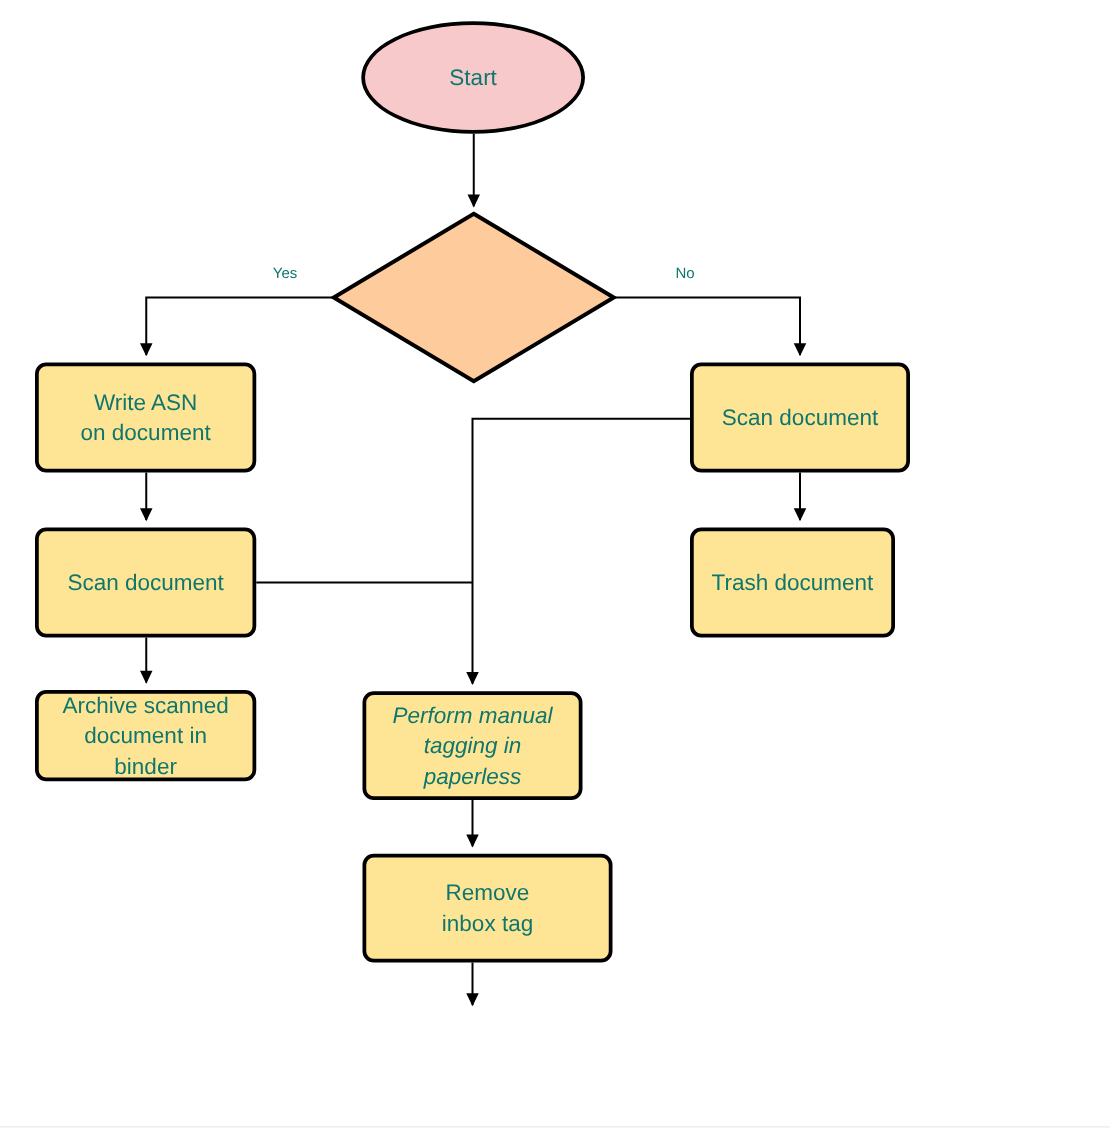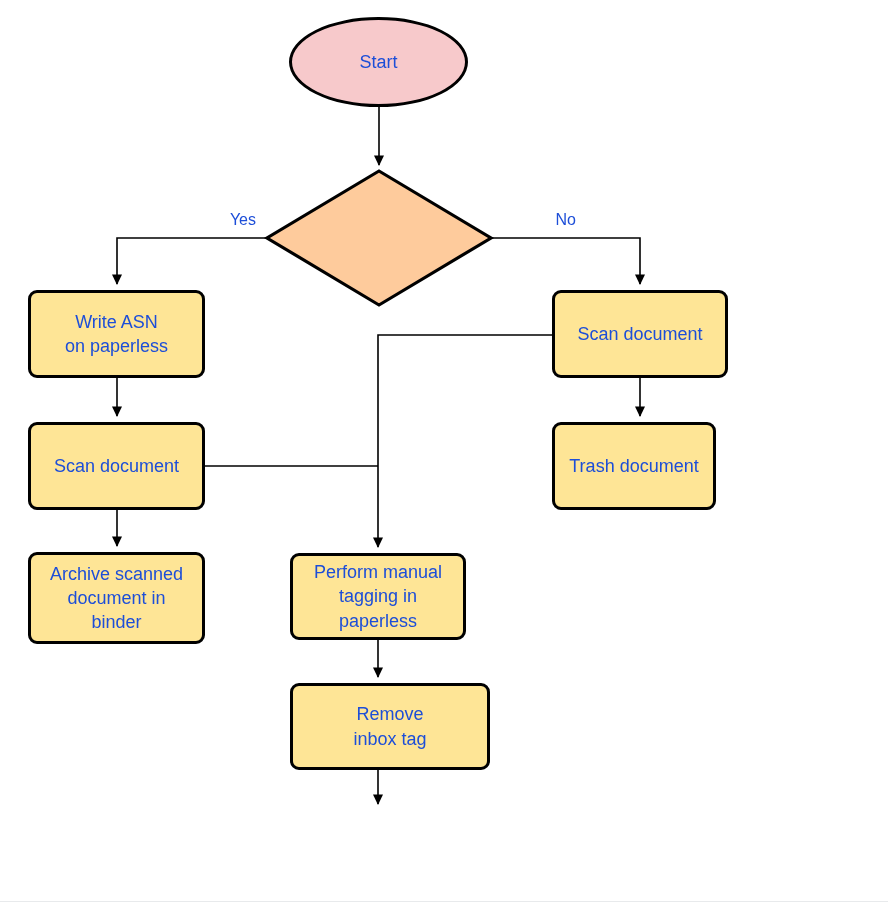--- a/index.html
+++ b/index.html
@@ -6,21 +6,21 @@
     margin: 0;
     padding: 0;
     background: #ffffff;
   }
   .canvas {
     position: relative;
     width: 888px;
     height: 907px;
     background: #ffffff;
     font-family: "Liberation Sans", sans-serif;
-    color: #1d4ed8;
+    color: #0f766e;
     overflow: hidden;
   }
   .edges {
     position: absolute;
     left: 0; top: 0;
     width: 888px; height: 907px;
   }
   .edges path.connector {
     fill: none;
     stroke: #000000;
@@ -55,22 +55,22 @@
   }
   .decision-label {
     position: absolute;
     text-align: center;
     font-size: 18px;
     line-height: 1.38;
     white-space: pre-line;
   }
   .edge-label {
     position: absolute;
-    font-size: 16px;
-    text-align: right;
+    font-size: 12px;
+    text-align: center;
   }
   .annotation {
     position: absolute;
     font-style: italic;
     font-size: 17.5px;
     line-height: 1.55;
     white-space: pre-line;
   }
   .bottom-divider {
     position: absolute;
@@ -108,33 +108,33 @@
   </svg>
 
   <div class="node terminator" style="left:289px; top:17px; width:179px; height:90px;">Start</div>
 
 
   <div class="edge-label" style="left:200px; top:211px; width:56px;">Yes</div>
 
   <div class="edge-label" style="left:520px; top:211px; width:56px;">No</div>
 
   <div class="node process" style="left:28px; top:290px; width:177px; height:88px;">Write ASN
-on paperless</div>
+on document</div>
 
   <div class="node process" style="left:28px; top:422px; width:177px; height:88px;">Scan document</div>
 
-  <div class="node process" style="left:28px; top:552px; width:177px; height:92px;">Archive scanned
+  <div class="node process" style="left:28px; top:552px; width:177px; height:73px;">Archive scanned
 document in
 binder</div>
 
   <div class="node process" style="left:552px; top:290px; width:176px; height:88px;">Scan document</div>
 
   <div class="node process" style="left:552px; top:422px; width:164px; height:88px;">Trash document</div>
 
-  <div class="node process" style="left:290px; top:553px; width:176px; height:87px;">Perform manual
+  <div class="node process" style="left:290px; top:553px; width:176px; height:87px;font-style:italic;">Perform manual
 tagging in
 paperless</div>
 
   <div class="node process" style="left:290px; top:683px; width:200px; height:87px;">Remove
 inbox tag</div>
 
 
 
   <div class="bottom-divider"></div>
 

